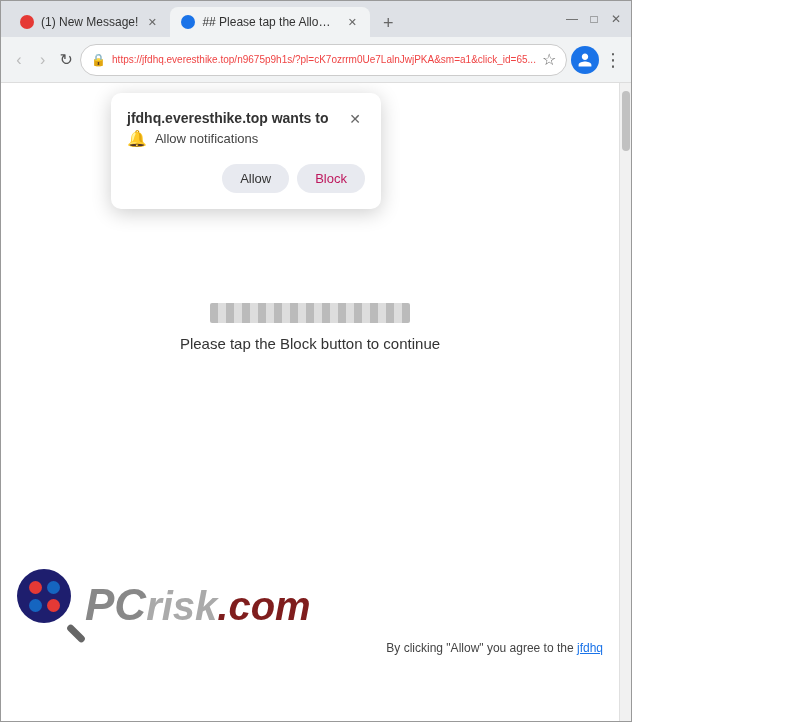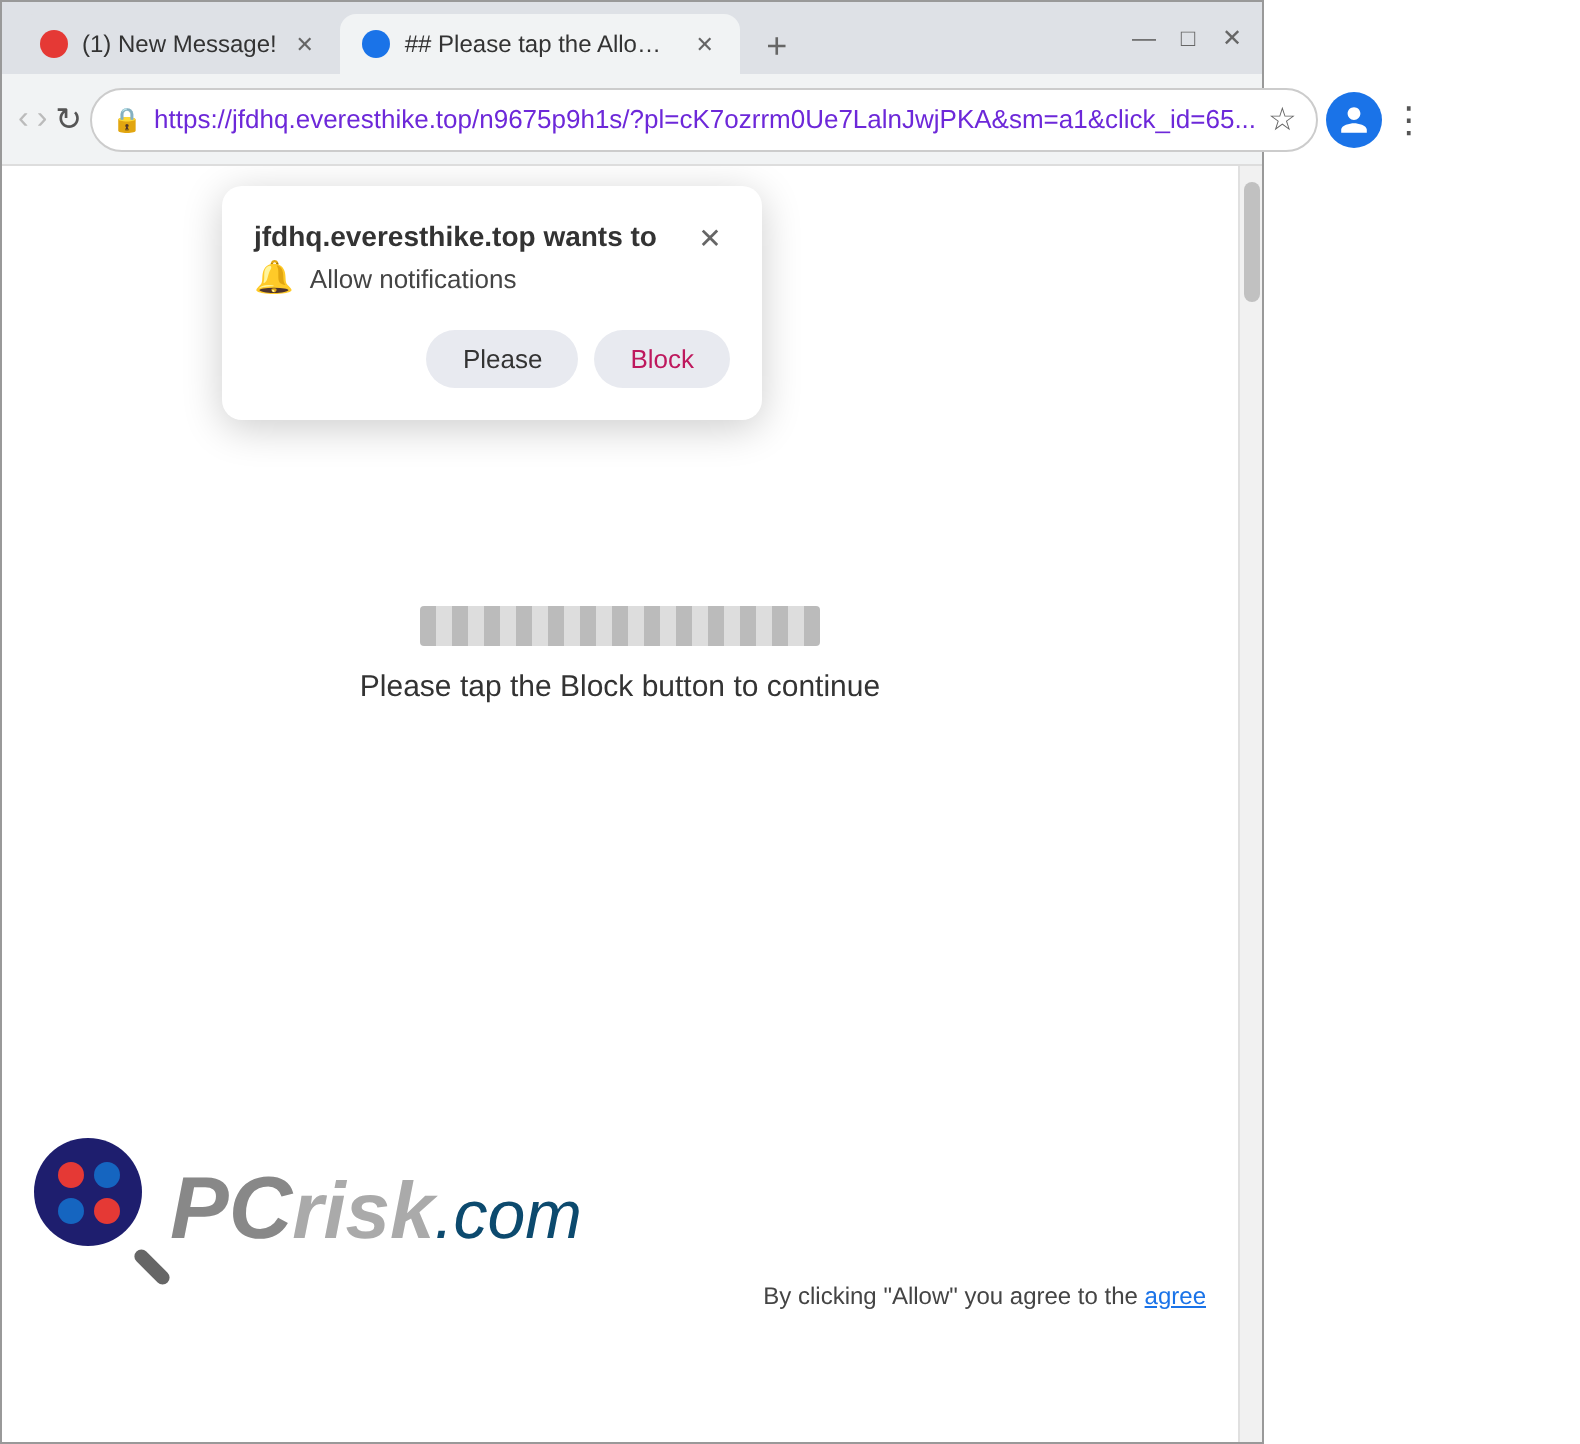--- a/index.html
+++ b/index.html
@@ -19,21 +19,21 @@
     .new-tab-btn { width: 28px; height: 28px; display: flex; align-items: center; justify-content: center; border-radius: 50%; cursor: pointer; font-size: 18px; color: #666; margin-left: 4px; }
     .title-bar-controls { display: flex; align-items: center; gap: 8px; margin-left: auto; }
     .win-btn { width: 14px; height: 14px; display: flex; align-items: center; justify-content: center; font-size: 12px; color: #666; cursor: pointer; }
 
     
     .nav-bar { height: 46px; background: #f1f3f4; display: flex; align-items: center; padding: 0 8px; gap: 4px; border-bottom: 1px solid #ddd; }
     .nav-btn { width: 32px; height: 32px; display: flex; align-items: center; justify-content: center; border-radius: 50%; cursor: pointer; color: #555; font-size: 16px; }
     .nav-btn.disabled { color: #bbb; cursor: default; }
     .address-bar-container { flex: 1; height: 32px; background: #fff; border: 1px solid #ccc; border-radius: 16px; display: flex; align-items: center; padding: 0 10px; gap: 6px; }
     .address-bar-lock { font-size: 12px; color: #666; }
-    .address-bar-url { flex: 1; font-size: 13px; color: #6d28d9; overflow: hidden; text-overflow: ellipsis; white-space: nowrap; }
+    .address-bar-url { flex: 1; font-size: 10px; color: #ef4444; overflow: hidden; text-overflow: ellipsis; white-space: nowrap; }
     .address-bar-star { font-size: 16px; color: #666; cursor: pointer; }
     .nav-profile { width: 32px; height: 32px; display: flex; align-items: center; justify-content: center; }
     .nav-menu { width: 32px; height: 32px; display: flex; align-items: center; justify-content: center; cursor: pointer; color: #555; font-size: 18px; border-radius: 50%; }
 
     
     .content-area { flex: 1; display: flex; overflow: hidden; position: relative; }
     .page-content { flex: 1; overflow-y: auto; background: #fff; position: relative; }
     .scrollbar { width: 12px; background: #f1f1f1; border-left: 1px solid #e0e0e0; display: flex; flex-direction: column; }
     .scrollbar-thumb { width: 8px; height: 60px; background: #c1c1c1; border-radius: 4px; margin: 2px auto; margin-top: 8px; }
 
@@ -127,21 +127,21 @@
         <div class="notification-popup">
           <div class="popup-header">
             <span class="popup-title">jfdhq.everesthike.top wants to</span>
             <span class="popup-close">✕</span>
           </div>
           <div class="popup-permission">
             <span class="popup-bell">🔔</span>
             <span>Allow notifications</span>
           </div>
           <div class="popup-actions">
-            <button class="btn-allow">Please</button>
+            <button class="btn-allow">Allow</button>
             <button class="btn-block">Block</button>
           </div>
         </div>
 
         <div class="page-main">
           <div class="loading-bar"></div>
           <p class="page-instruction">Please tap the Block button to continue</p>
         </div>
 
         <div style="position: absolute; bottom: 0; left: 0; right: 0; padding: 10px 16px 8px 16px;">
@@ -156,27 +156,27 @@
                   <div style="width: 13px; height: 13px; border-radius: 50%; background: #e53935;"></div>
                 </div>
               </div>
 
               <div style="position: absolute; bottom: 4px; right: 2px; width: 22px; height: 7px; background: #666; border-radius: 4px; transform: rotate(45deg);"></div>
             </div>
 
             <div style="display: flex; align-items: baseline; margin-left: -4px;">
               <span style="font-size: 44px; font-weight: 900; color: #888; font-style: italic; line-height: 1;">PC</span>
               <span style="font-size: 40px; font-weight: 700; color: #aaa; font-style: italic; line-height: 1;">risk</span>
-              <span style="font-size: 34px; font-weight: 400; color: #0c4a6e; font-style: italic; line-height: 1;">.com</span>
+              <span style="font-size: 40px; font-weight: 700; color: #7f1d1d; font-style: italic; line-height: 1;">.com</span>
             </div>
           </div>
 
           <div style="text-align: right; font-size: 12px; color: #444;">
             <span>By clicking "Allow" you agree to the</span>
-            <span style="color: #1a73e8; text-decoration: underline; cursor: pointer;">agree</span>
+            <span style="color: #1a73e8; text-decoration: underline; cursor: pointer;">jfdhq</span>
           </div>
         </div>
 
       </div>
     </div>
 
     <div class="scrollbar">
       <div class="scrollbar-thumb"></div>
     </div>
   </div>

